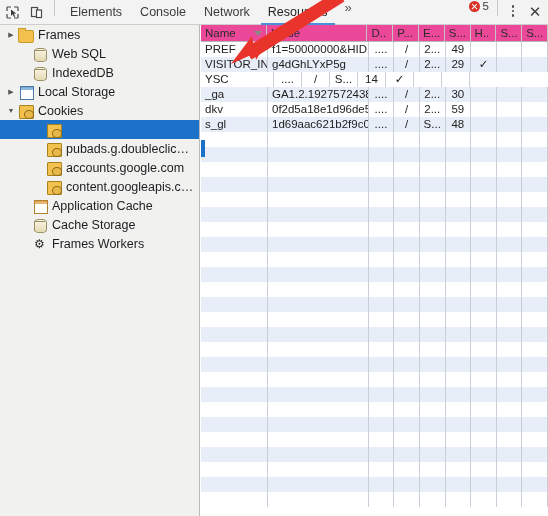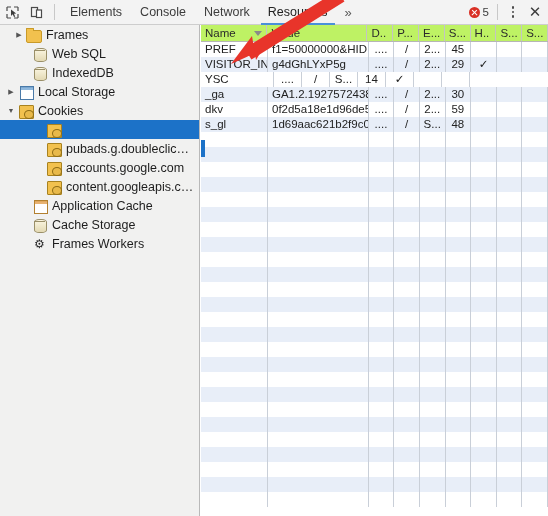--- a/index.html
+++ b/index.html
@@ -18,21 +18,21 @@
   }
 
   
   #toolbar {
     position: absolute;
     left: 0; top: 0;
     width: 548px; height: 25px;
     background: #f3f3f3;
     border-bottom: 1px solid #cdcdcd;
     display: flex;
-    align-items: center;
+    align-items: flex-start;
     box-sizing: border-box;
   }
   .tb-icon {
     width: 24px; height: 24px;
     display: flex; align-items: center; justify-content: center;
     flex: 0 0 auto;
   }
   .tb-divider {
     width: 1px; height: 16px;
     background: #c8c8c8;
@@ -238,21 +238,21 @@
   #table-panel {
     position: absolute;
     left: 201px; top: 25px;
     width: 347px; height: 491px;
     background: #ffffff;
     overflow: hidden;
   }
   #thead {
     display: flex;
     height: 17px;
-    background: #bef264;
+    background: #ec4899;
     border-bottom: 1px solid #b6b6b6;
     box-sizing: border-box;
   }
   #thead .th {
     box-sizing: border-box;
     border-right: 1px solid #c4c4c4;
     padding-left: 4px;
     font-size: 11.5px;
     color: #2b2b2b;
     line-height: 16px;
@@ -337,21 +337,21 @@
   <div class="tb-divider"></div>
   <div class="kebab">
       <i></i>
       <i></i>
       <i></i>
     </div>
   <div id="close-btn">✕</div>
 </div>
 
 <div id="sidebar">
-    <div class="tree-row" style="padding-left: 12px;">
+    <div class="tree-row" style="padding-left: 4px;">
       <span class="twisty">▶</span>
       <span class="ico">
         <span class="ic-folder" style="display: block;"></span>
       </span>
       <span class="tree-label">Frames</span>
     </div>
     <div class="tree-row" style="padding-left: 18px;">
       <span class="twisty spacer">▶</span>
       <span class="ico">
         <span class="ic-db" style="display: block;"></span>
@@ -441,21 +441,21 @@
       <div class="th" style="width: 28px;"><span>S...</span></div>
       <div class="th" style="width: 28px;"><span>S...</span></div>
     </div>
   <div id="tbody">
       <div class="trow odd">
         <div class="td" style="width: 73px;">PREF</div>
         <div class="td" style="width: 110px;">f1=50000000&amp;HID...</div>
         <div class="td center" style="width: 28px;">....</div>
         <div class="td center" style="width: 28px;">/</div>
         <div class="td center" style="width: 28px;">2...</div>
-        <div class="td center" style="width: 28px;">45</div>
+        <div class="td center" style="width: 28px;">49</div>
         <div class="td center" style="width: 28px;"></div>
         <div class="td center" style="width: 28px;"></div>
         <div class="td center" style="width: 28px;"></div>
       </div>
       <div class="trow even">
         <div class="td" style="width: 73px;">VISITOR_INF...</div>
         <div class="td" style="width: 110px;">g4dGhLYxP5g</div>
         <div class="td center" style="width: 28px;">....</div>
         <div class="td center" style="width: 28px;">/</div>
         <div class="td center" style="width: 28px;">2...</div>

